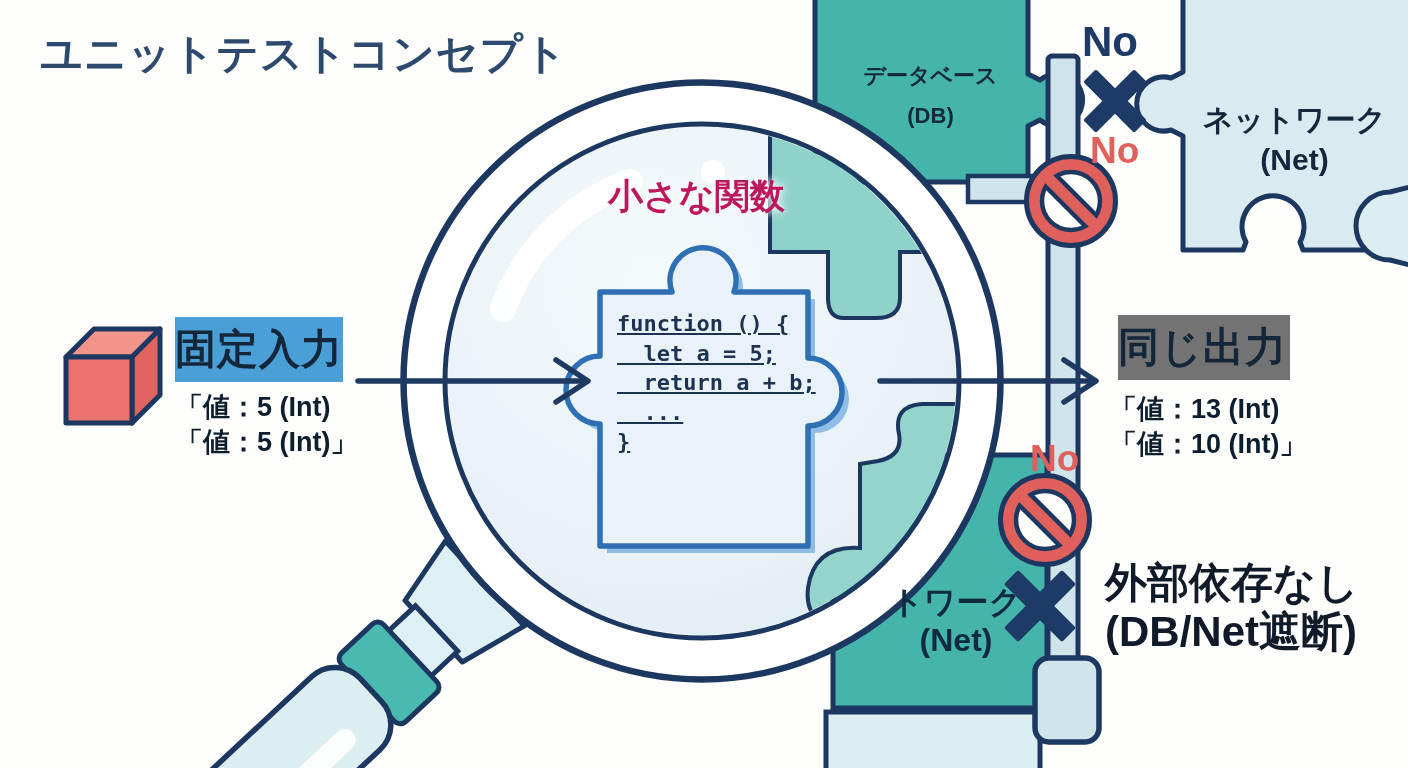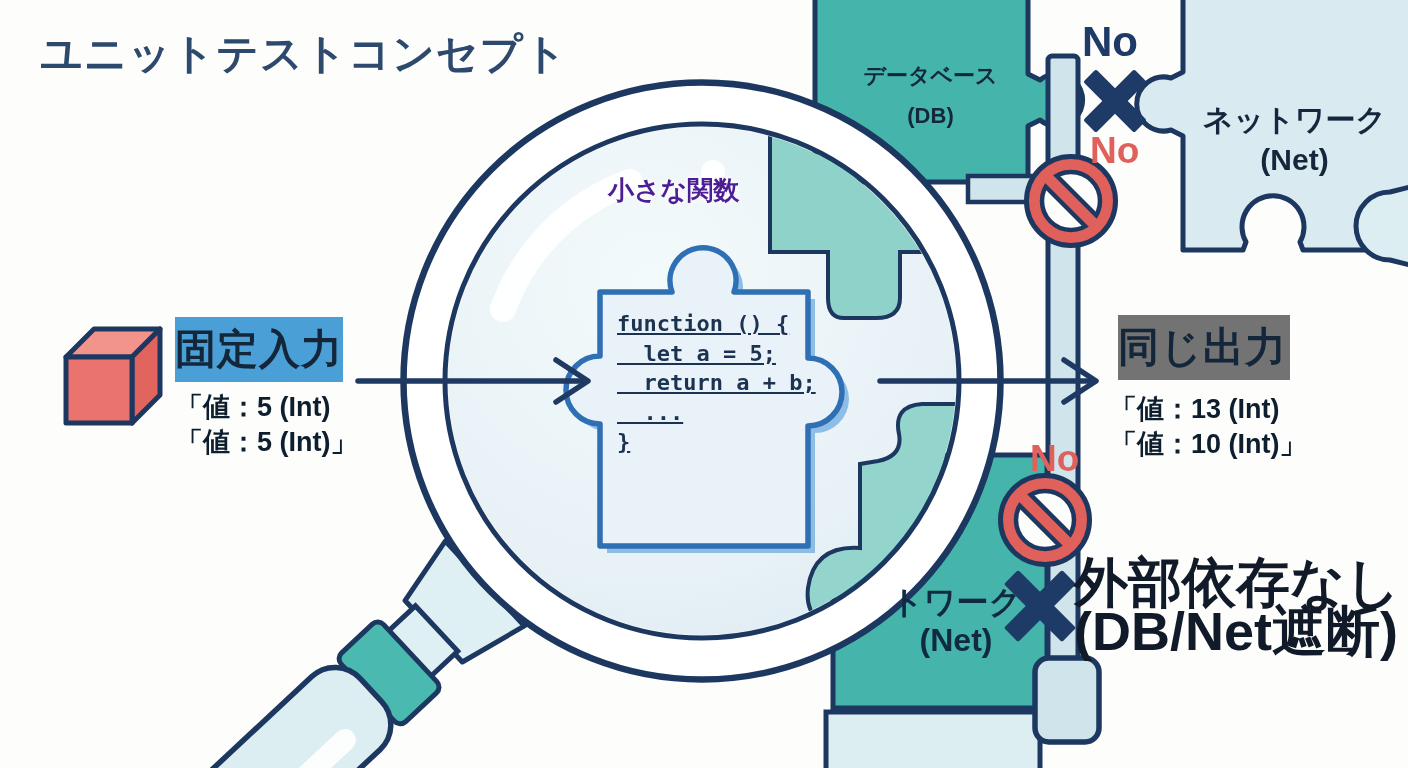--- a/index.html
+++ b/index.html
@@ -12,33 +12,33 @@
   svg#art{position:absolute;left:0;top:0;z-index:1;}
   .txt{position:absolute;z-index:2;color:#14273c;}
   .title{left:40px;top:26px;font-size:42px;font-weight:800;color:#2d4a6e;letter-spacing:1px;}
   .io-label{height:65px;display:flex;align-items:center;
     font-size:41px;font-weight:800;color:#13263a;letter-spacing:1px;}
   .input-label{left:175px;top:317px;width:168px;background:#4aa0d6;}
   .output-label{left:1118px;top:315px;width:172px;background:#737373;}
   .values{font-size:27px;font-weight:700;line-height:35px;color:#0d1e2e;}
   .values-in{left:176px;top:390px;}
   .values-out{left:1110px;top:392px;}
-  .lens-caption{left:608px;top:173px;font-size:26px;font-weight:800;color:#4c1d95;
+  .lens-caption{left:608px;top:173px;font-size:35px;font-weight:800;color:#be185d;
     text-shadow:0 0 6px rgba(255,255,255,.95),0 0 12px rgba(255,255,255,.8);}
   pre.code{left:617px;top:309px;margin:0;font-family:"DejaVu Sans Mono","Liberation Mono",monospace;
     font-size:22px;line-height:29.5px;font-weight:600;color:#1b3350;white-space:pre;text-decoration:underline;}
   .piece-label{text-align:center;font-weight:800;color:#14273c;}
   .db-label{left:828px;top:56px;width:205px;font-size:22px;line-height:40px;}
   .net-label{left:1192px;top:100px;width:205px;font-size:30px;line-height:40px;}
   .netb-label{left:872px;top:583px;width:168px;font-size:32px;line-height:38px;color:#102a40;}
   .no-navy{left:1082px;top:18px;font-size:42px;font-weight:800;color:#1e3a66;}
   .no-red{font-size:37px;font-weight:800;color:#e0605c;}
   .no-red-top{left:1090px;top:130px;}
   .no-red-bottom{left:1030px;top:438px;}
-  .conclusion{left:1074px;top:558px;font-size:54px;font-weight:800;color:#101a28;line-height:49px;}
+  .conclusion{left:1105px;top:558px;font-size:42px;font-weight:800;color:#101a28;line-height:49px;}
 </style>
 </head>
 <body>
 
 <div id="stage">
 
 <svg id="art" width="1408" height="768" viewBox="0 0 1408 768">
   <defs>
     <radialGradient id="glassGrad" cx="40%" cy="30%" r="85%">
       <stop offset="0%" stop-color="#f3fafb"></stop>

